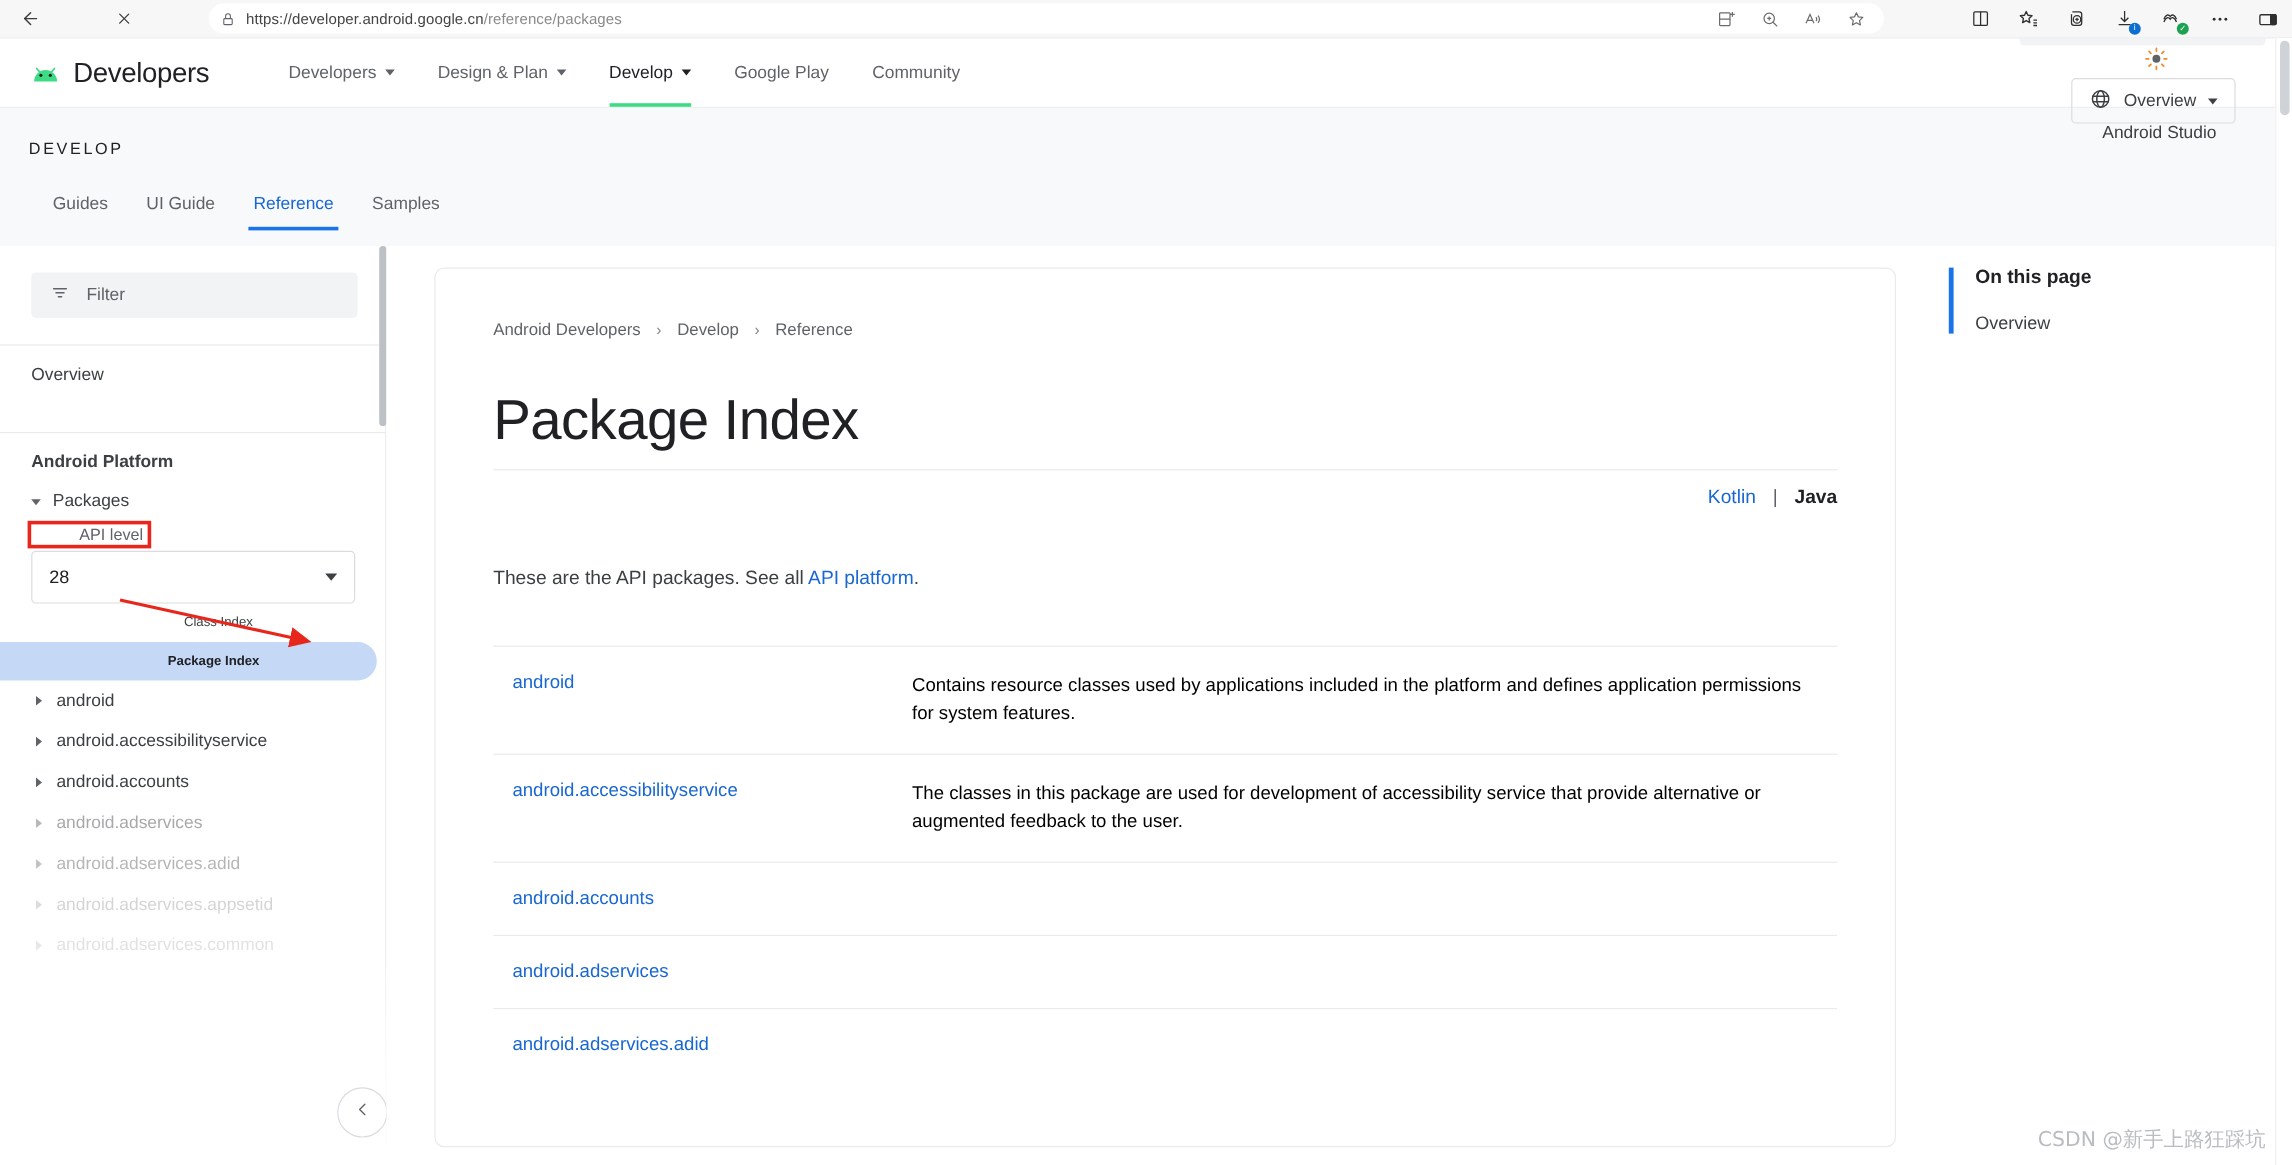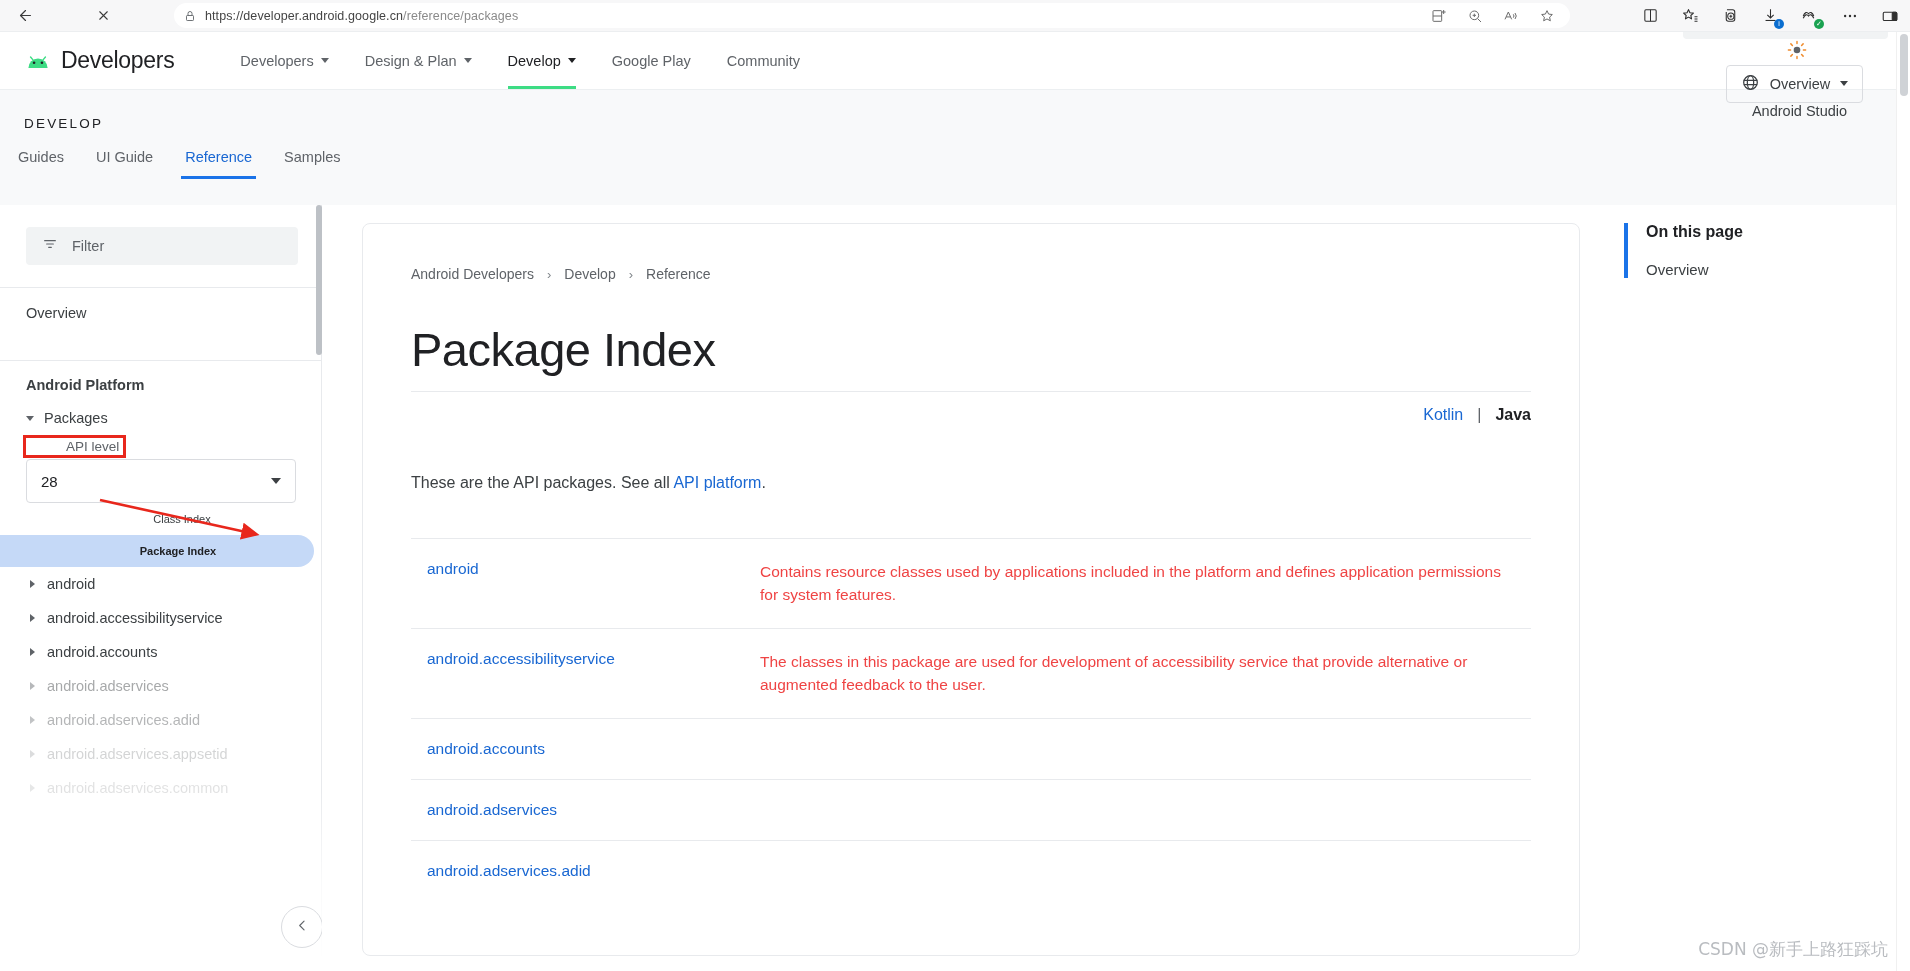--- a/index.html
+++ b/index.html
@@ -123,21 +123,21 @@
 
   
   .section-band { background:#f8f9fa; padding: 26px 0 0 0; }
   .section-kicker {
     font-size: 13.5px;
     letter-spacing: 2.2px;
     color: #202124;
     padding-left: 24px;
     font-weight: 400;
   }
-  .subtabs { display:flex; align-items:flex-start; height: 56px; padding-left: 2px; margin-top:18px;}
+  .subtabs { display:flex; align-items:center; height: 56px; padding-left: 28px; margin-top:18px;}
   .subtab {
     padding: 0 16px 14px 16px;
     font-size: 14.5px;
     color: #5f6368;
     position: relative;
   }
   .subtab.active { color: #1967d2; font-weight: 500; }
   .subtab.active::after {
     content:''; position:absolute; left: 12px; right: 12px; bottom: 0;
     height: 3px; background: #1a73e8;
@@ -279,21 +279,21 @@
     margin-top: 46px;
     font-size: 16px;
     color: #3c4043;
     line-height: 1.6;
   }
   .intro a { color:#1967d2; text-decoration:none; }
   .pkg-table { margin-top: 42px; width: 100%; }
   .pkg-tr { display:flex; border-top: 1px solid #e8eaed; padding: 21px 16px 21px 16px; }
   .pkg-tr:first-child { border-top: 1px solid #e8eaed; }
   .pkg-name { flex: 0 0 333px; font-size: 15.5px; color:#1967d2; }
-  .pkg-desc { flex: 1 1 auto; font-size: 15.5px; color:#ef4444; line-height: 1.52; }
+  .pkg-desc { flex: 1 1 auto; font-size: 15.5px; color:#000000; line-height: 1.52; }
 
   
   .toc-col { flex: 0 0 330px; padding: 18px 0 0 44px; }
   .toc-inner { border-left: 4px solid #1a73e8; padding-left: 18px; }
   .toc-title { font-size: 16px; font-weight: 700; color: #202124; }
   .toc-item { font-size: 15px; color: #3c4043; margin-top: 20px; }
 
   
   .anno-arrow { position:absolute; left: 0; top: 0; pointer-events:none; z-index: 9; }
 

